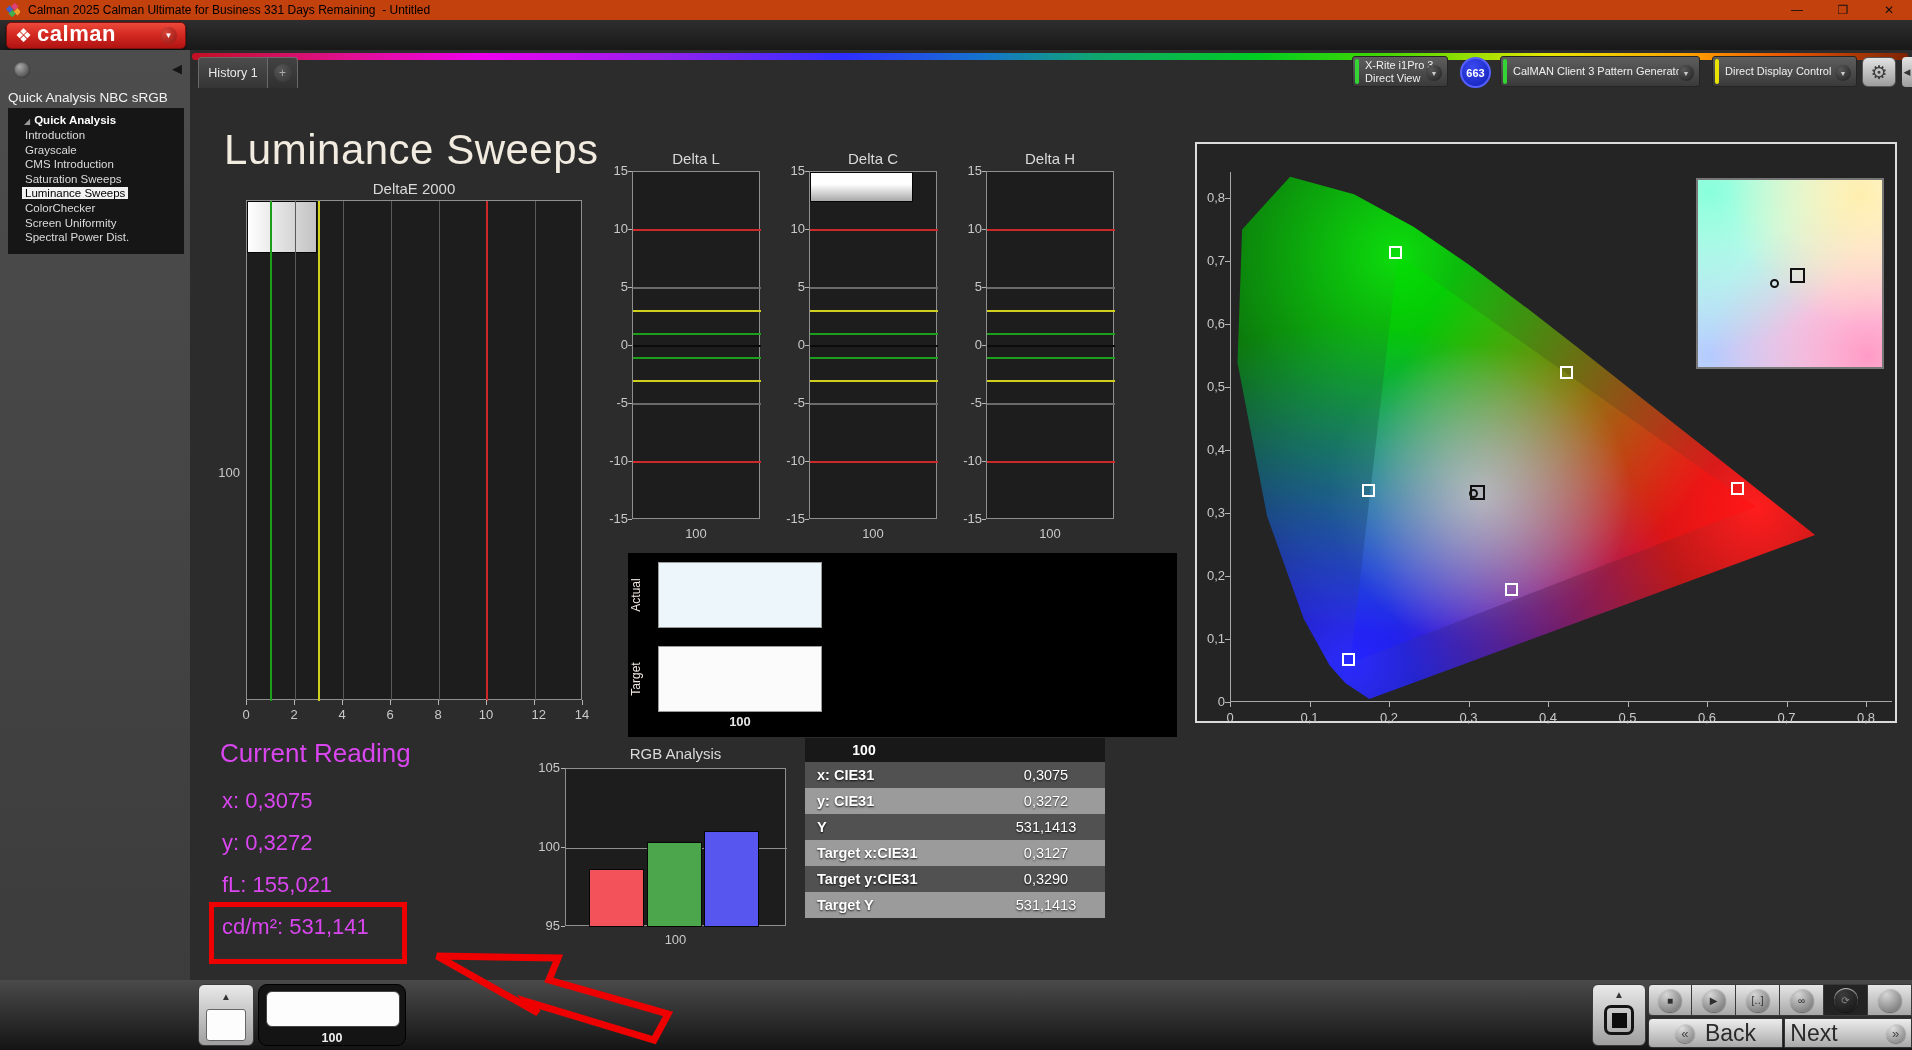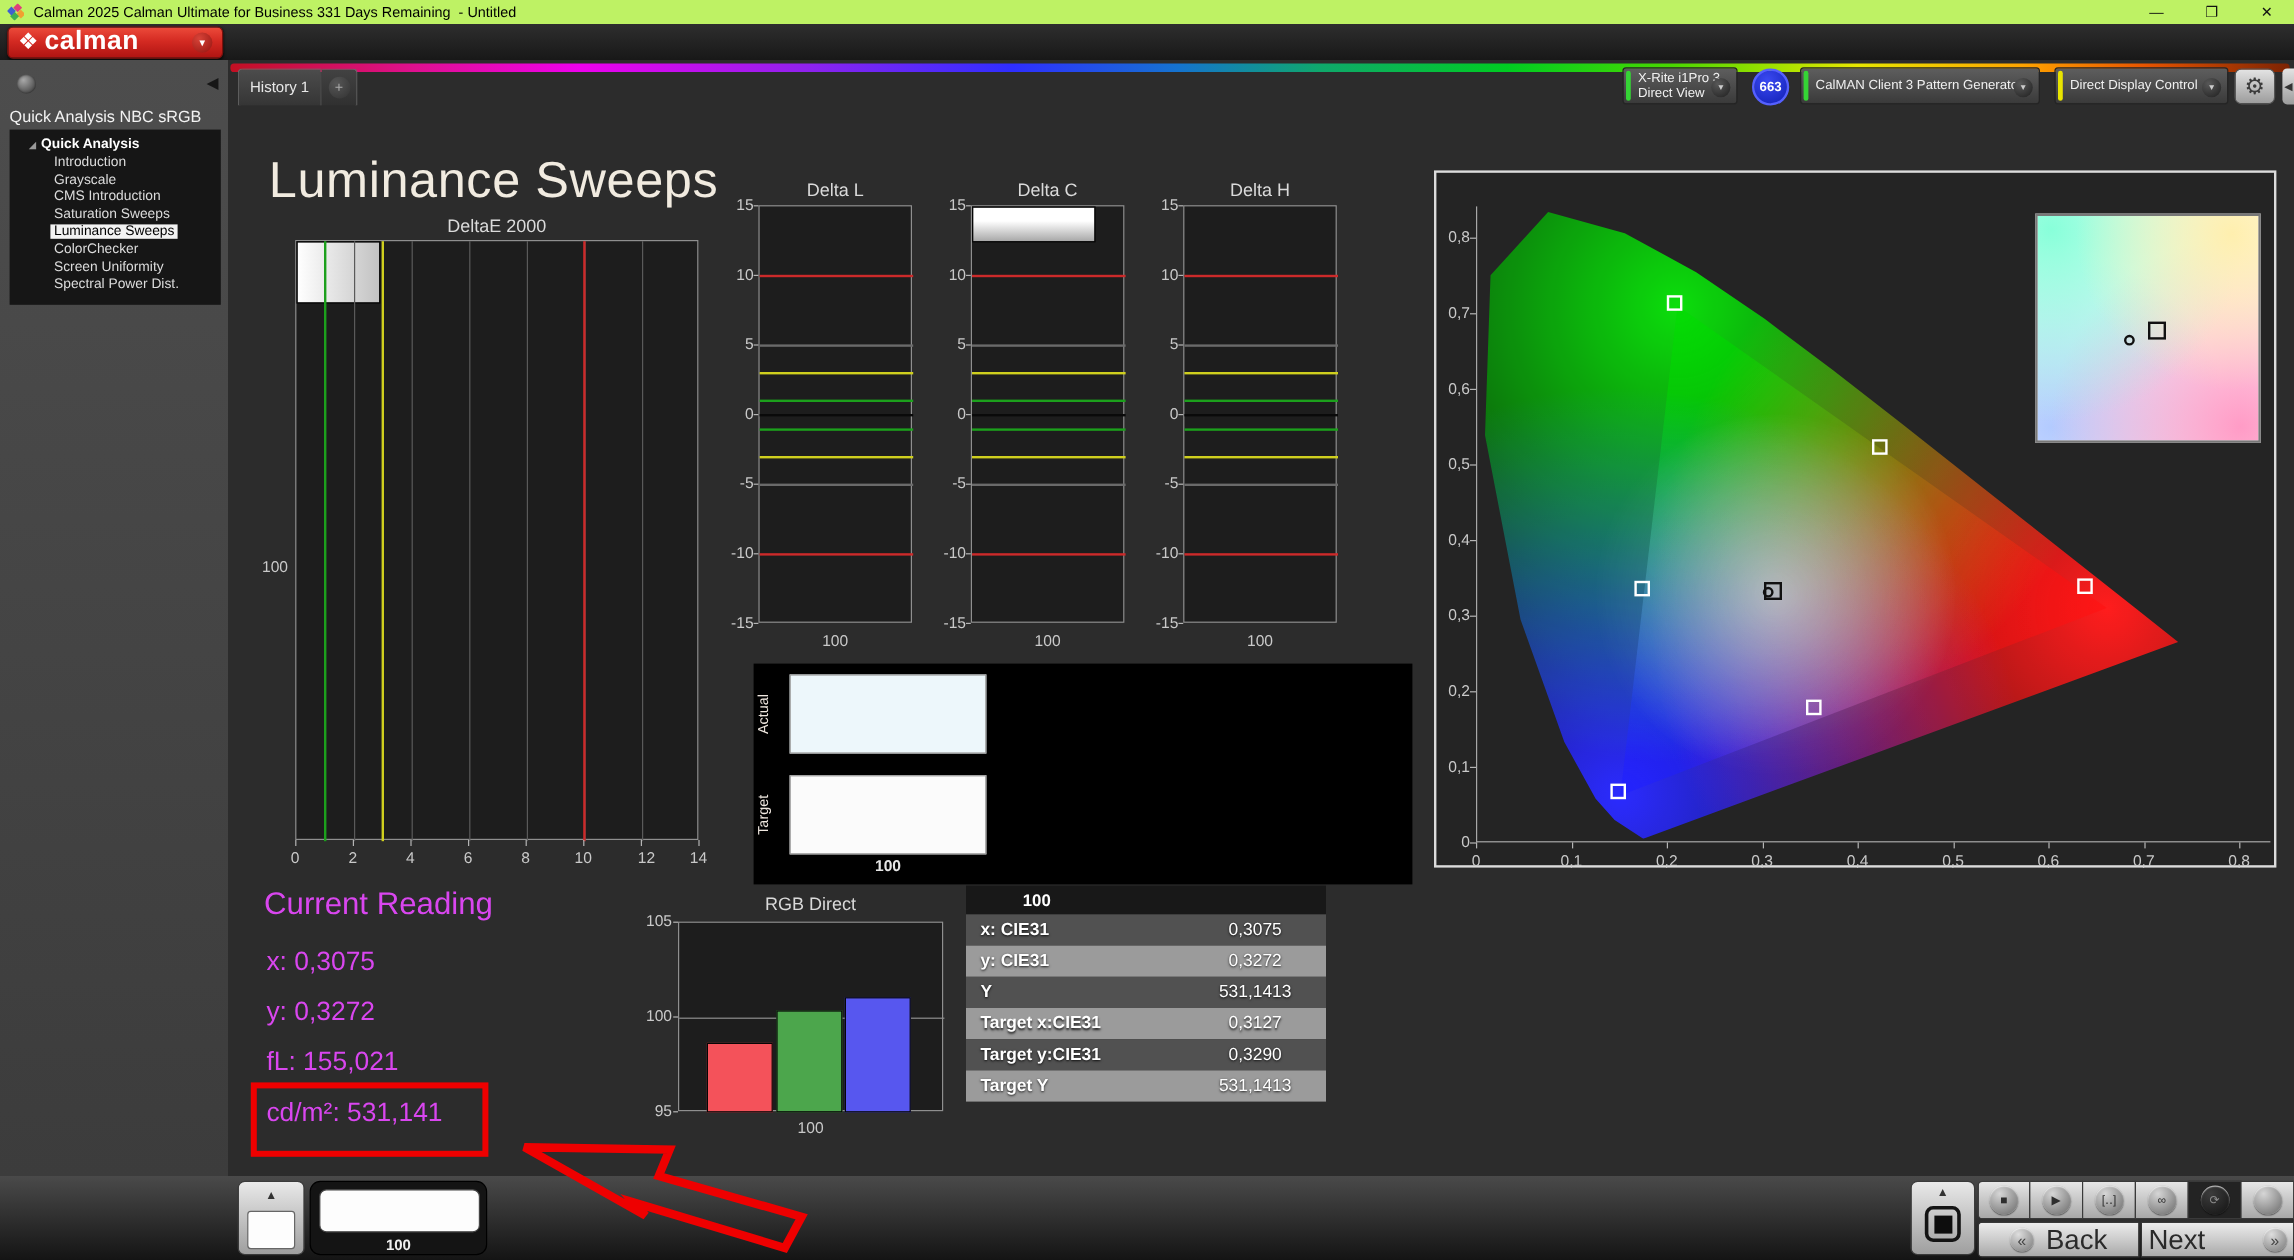--- a/index.html
+++ b/index.html
@@ -2,21 +2,21 @@
 <html><head>
 <meta charset="utf-8">
 <style>
   * { margin:0; padding:0; box-sizing:border-box; }
   html,body { background:#000; }
   body { font-family:"Liberation Sans","DejaVu Sans",sans-serif; }
   #app { position:relative; width:1912px; height:1050px; overflow:hidden; background:#2c2c2c; }
   .abs { position:absolute; }
 
   
-  #titlebar { left:0; top:0; width:1912px; height:20px; background:#bef264; color:#000; font-size:12px; display:flex; align-items:center; }
+  #titlebar { left:0; top:0; width:1912px; height:20px; background:#c2410c; color:#000; font-size:12px; display:flex; align-items:center; }
   #titlebar .ttl { margin-left:8px; white-space:pre; }
   .winbtns { position:absolute; right:0; top:0; height:20px; display:flex; }
   .winbtn { width:46px; height:20px; display:flex; align-items:center; justify-content:center; color:#111; font-size:12px; }
   .appicon { width:14px; height:14px; margin-left:6px; }
 
   
   #brandbar { left:0; top:20px; width:1912px; height:30px; background:linear-gradient(#2e2e2e,#181818); }
   #logoBtn { left:6px; top:2px; width:180px; height:27px; border-radius:5px; border:1px solid #7d100c;
              background:linear-gradient(#ec4a3a 0%,#d42a22 45%,#b01412 100%); display:flex; align-items:center; padding:0 8px; box-shadow:0 1px 2px rgba(0,0,0,.6); }
   #logoBtn .dia { color:#fff; font-size:19px; line-height:19px; margin-right:5px; }
@@ -26,21 +26,21 @@
       background:linear-gradient(to right,#c21022 0%,#e01090 9%,#ee00ee 17%,#8f22ee 28%,#2e2eff 38%,#1573cf 46%,#0fa86b 53%,#00cc22 62%,#49d800 70%,#e8e800 79%,#ffa400 87%,#e85400 93%,#7c2303 100%); }
 
   
   #sidebar { left:0; top:50px; width:190px; height:930px; background:linear-gradient(#4d4d4d,#3c3c3c); }
   #orb { left:14px; top:12px; width:16px; height:16px; border-radius:50%; background:radial-gradient(circle at 35% 30%,#a8a8a8,#4e4e4e 75%); box-shadow:inset 0 0 2px #222; }
   #collapse { left:172px; top:12px; width:14px; height:14px; color:#161616; font-size:13px; line-height:14px; }
   #sbTitle { left:8px; top:40px; color:#f2f2f2; font-size:13.5px; }
   #tree { left:8px; top:58px; width:176px; height:146px; background:#161616; color:#dcdcdc; font-size:11.5px; padding-top:5px; }
   #tree .root { padding-left:16px; font-weight:bold; color:#fff; height:15px; line-height:15px; }
   #tree .root .exp { color:#9a9a9a; font-size:8px; margin-right:4px; }
-  #tree .item { padding-left:34px; height:14.6px; line-height:14.6px; cursor:default; }
+  #tree .item { padding-left:14px; height:14.6px; line-height:14.6px; cursor:default; }
   #tree .item span { padding:0 3px; }
   #tree .item.sel span { background:#f2f2f2; color:#000; }
 
   
   #tabgrp { left:198px; top:57px; height:31px; display:flex; align-items:flex-end; }
   #tabHist { width:70px; height:31px; background:linear-gradient(#4c4c4c,#353535); border:1px solid #6a6a6a; border-bottom:none; border-radius:4px 0 0 0; color:#e8e8e8; font-size:12.5px; display:flex; align-items:center; justify-content:center; }
   #tabAdd { width:30px; height:31px; background:linear-gradient(#424242,#303030); border:1px solid #6a6a6a; border-left:none; border-bottom:none; border-radius:0 4px 0 0; display:flex; align-items:center; justify-content:center; }
   #tabAdd .plus { width:18px; height:18px; border-radius:50%; background:radial-gradient(circle at 35% 30%,#565656,#333); color:#aaa; font-size:12px; display:flex; align-items:center; justify-content:center; }
 
   
@@ -329,21 +329,21 @@
       <div class="axlabel r" style="left: 0px; top: 187px; width: 28px;">0</div>
       <div class="tick" style="left: 28px; top: 253px; width: 4px; height: 1px;"></div>
       <div class="axlabel r" style="left: 0px; top: 245px; width: 28px;">-5</div>
       <div class="tick" style="left: 28px; top: 311px; width: 4px; height: 1px;"></div>
       <div class="axlabel r" style="left: 0px; top: 303px; width: 28px;">-10</div>
       <div class="tick" style="left: 28px; top: 369px; width: 4px; height: 1px;"></div>
       <div class="axlabel r" style="left: 0px; top: 361px; width: 28px;">-15</div>
       <div class="axlabel" style="left: 32px; top: 376px; width: 128px;">100</div>
     </div>
   <div class="abs" id="rgbChart">
-      <div class="chartTitle" style="left: 35px; top: 0px; width: 221px;">RGB Direct</div>
+      <div class="chartTitle" style="left: 35px; top: 0px; width: 221px;">RGB Analysis</div>
       <div class="plot" style="left: 35px; top: 23px; width: 221px; height: 158px;">
         <div style="position: absolute; left: 0px; top: 79px; width: 221px; height: 1px; background: rgb(143, 143, 143);"></div>
         <div style="left: 23px; top: 99.54px; width: 55px; height: 58.46px; background: rgb(244, 82, 90); border: 1px solid rgb(6, 6, 6); position: absolute;"></div>
         <div style="left: 80.5px; top: 72.68px; width: 55px; height: 85.32px; background: rgb(76, 166, 76); border: 1px solid rgb(6, 6, 6); position: absolute;"></div>
         <div style="left: 138px; top: 61.62px; width: 55px; height: 96.38px; background: rgb(87, 87, 239); border: 1px solid rgb(6, 6, 6); position: absolute;"></div>
       </div>
       <div class="tick" style="left: 31px; top: 23px; width: 4px; height: 1px;"></div>
       <div class="axlabel r" style="left: 0px; top: 15px; width: 30px;">105</div>
       <div class="tick" style="left: 31px; top: 102px; width: 4px; height: 1px;"></div>
       <div class="axlabel r" style="left: 0px; top: 94px; width: 30px;">100</div>

